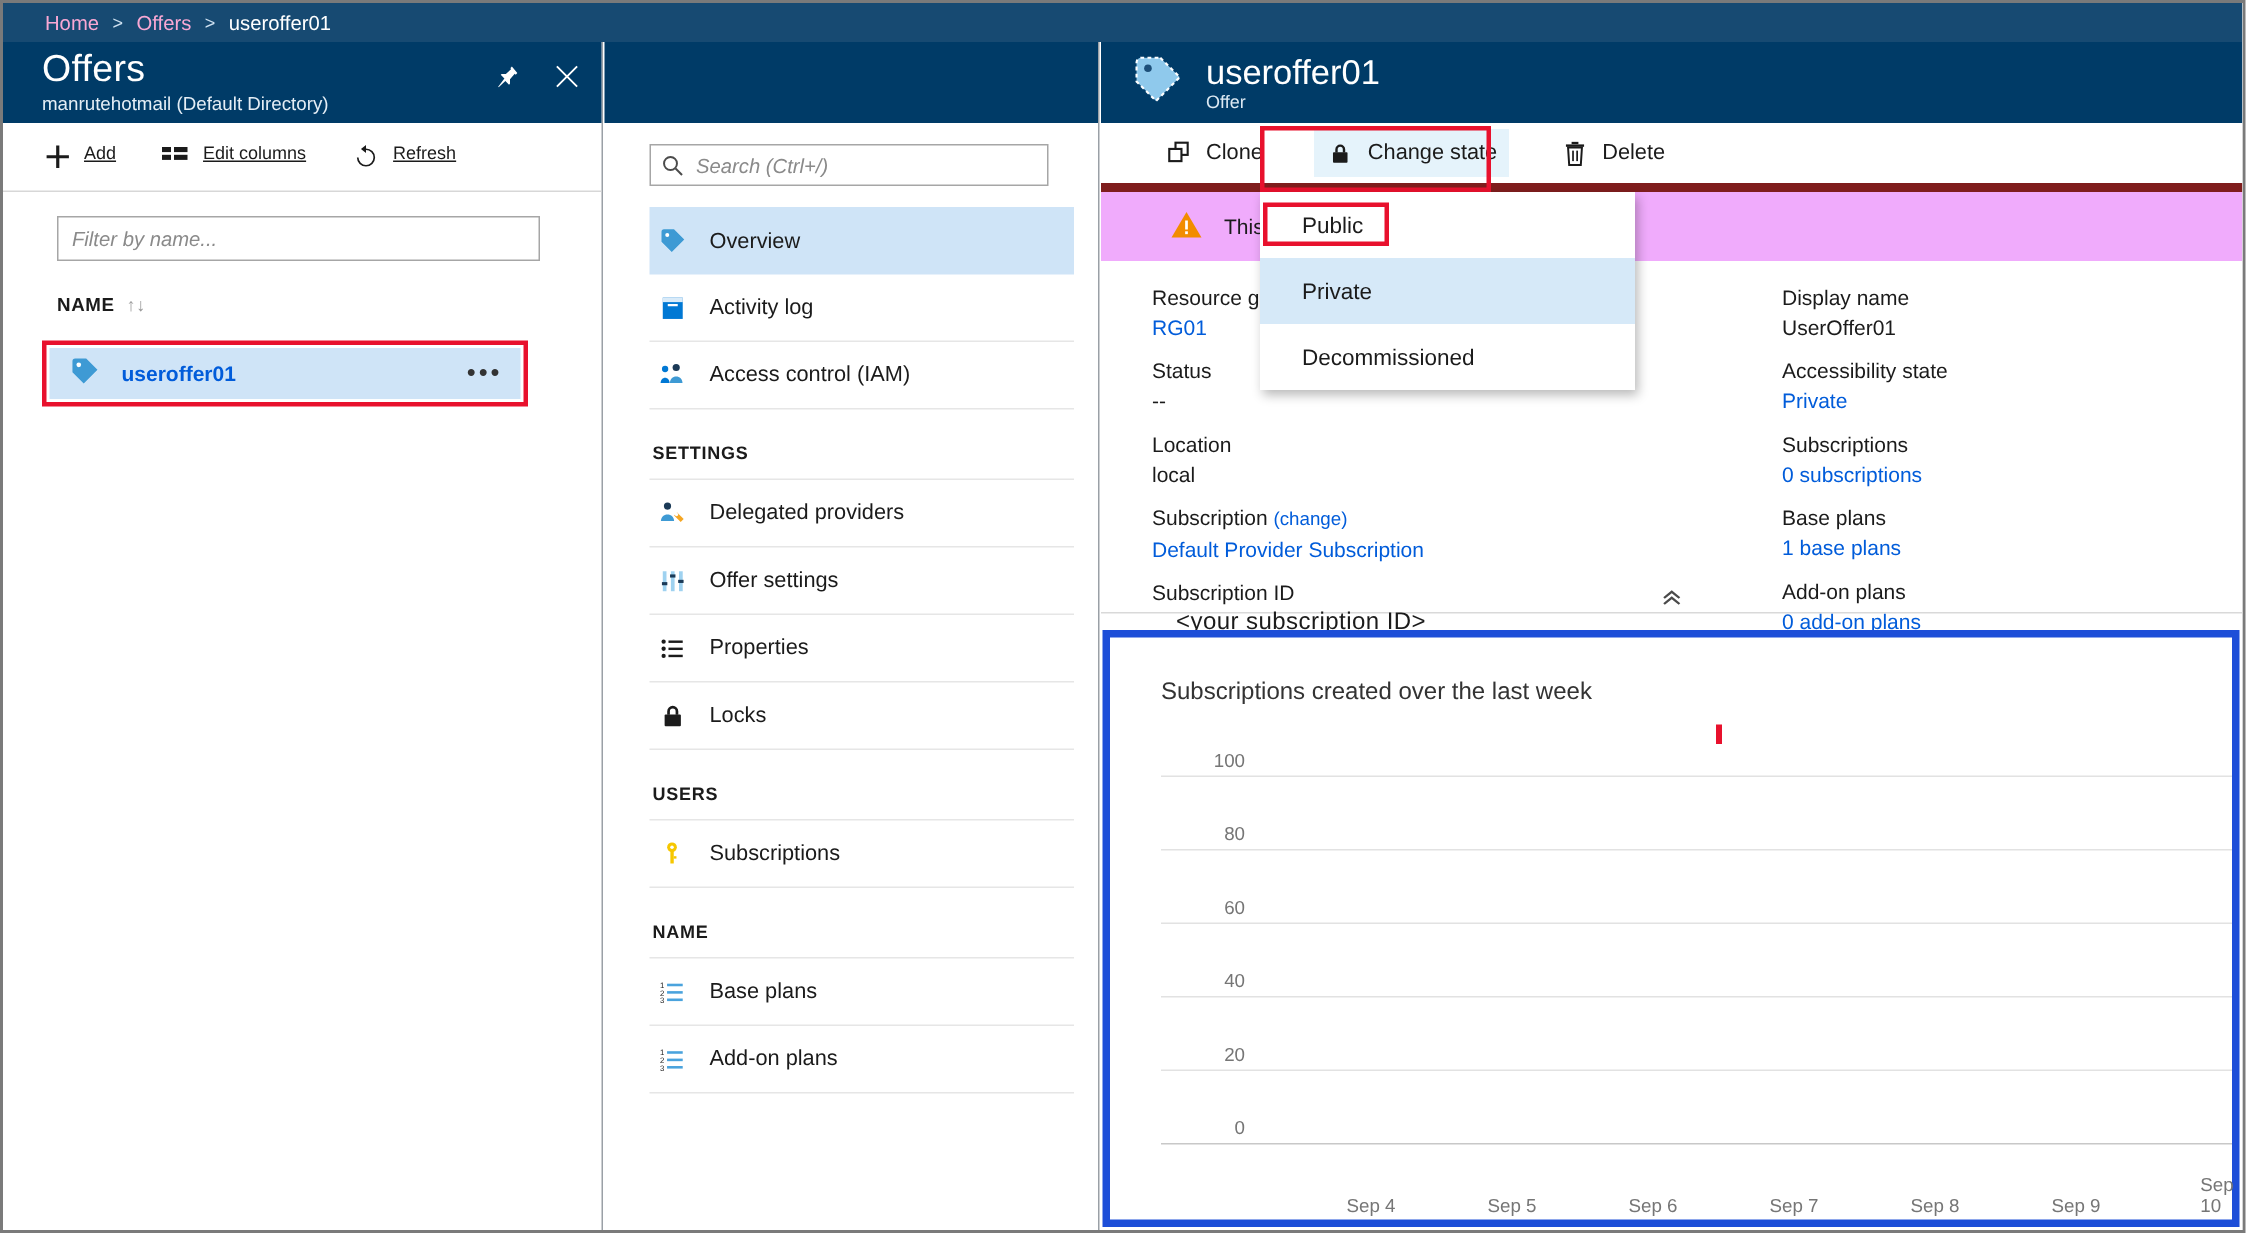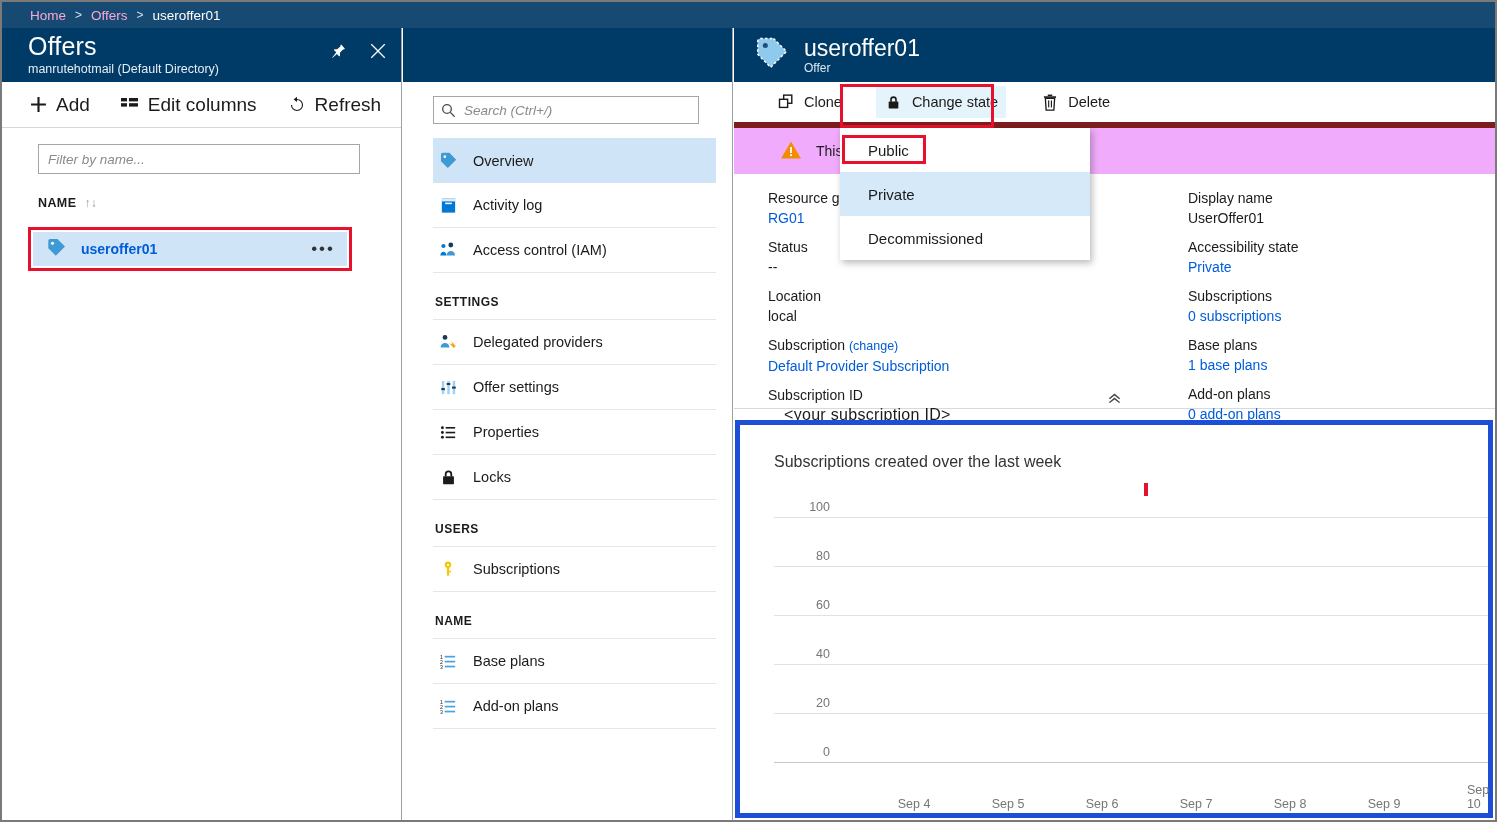--- a/index.html
+++ b/index.html
@@ -29,21 +29,21 @@
 
   
   .left-blade{position:absolute;left:0;top:26px;width:400px;height:792px;background:#ffffff;border-right:1px solid #9aa0a6;box-sizing:border-box;}
   .lb-header{position:relative;height:54px;background:#003b67;color:#fff;padding:4px 0 0 26px;box-sizing:border-box;}
   .lb-title{font-size:25px;line-height:29px;font-weight:300;letter-spacing:.2px;}
   .lb-sub{font-size:12.5px;line-height:16px;color:#e4eef6;font-weight:400;}
   .lb-actions{position:absolute;right:10px;top:10px;display:flex;align-items:center;gap:14px;}
   .icon-btn{width:26px;height:26px;display:flex;align-items:center;justify-content:center;cursor:pointer;color:#fff;}
 
   .lb-toolbar{height:46px;border-bottom:1px solid #d7d7d7;display:flex;align-items:center;padding-left:26px;box-sizing:border-box;gap:30px;}
-  .tb-item{display:flex;align-items:center;gap:8px;cursor:pointer;font-size:19px;color:#1b1b1b;}
+  .tb-item{display:flex;align-items:flex-start;gap:8px;cursor:pointer;font-size:12px;color:#1b1b1b;text-decoration:underline;}
   .tb-ico{width:20px;height:20px;display:flex;align-items:center;justify-content:center;}
 
   .filter-wrap{padding:16px 26px 0 36px;}
   .filter-input{
     width:322px;height:30px;box-sizing:border-box;
     border:1px solid #a6a6a6;padding:0 9px;font-size:13.5px;
     font-family:"Liberation Sans", sans-serif;font-style:italic;color:#767676;
     background:#fff;outline:none;
   }
   .filter-input::placeholder{color:#8a8a8a;font-style:italic;}

